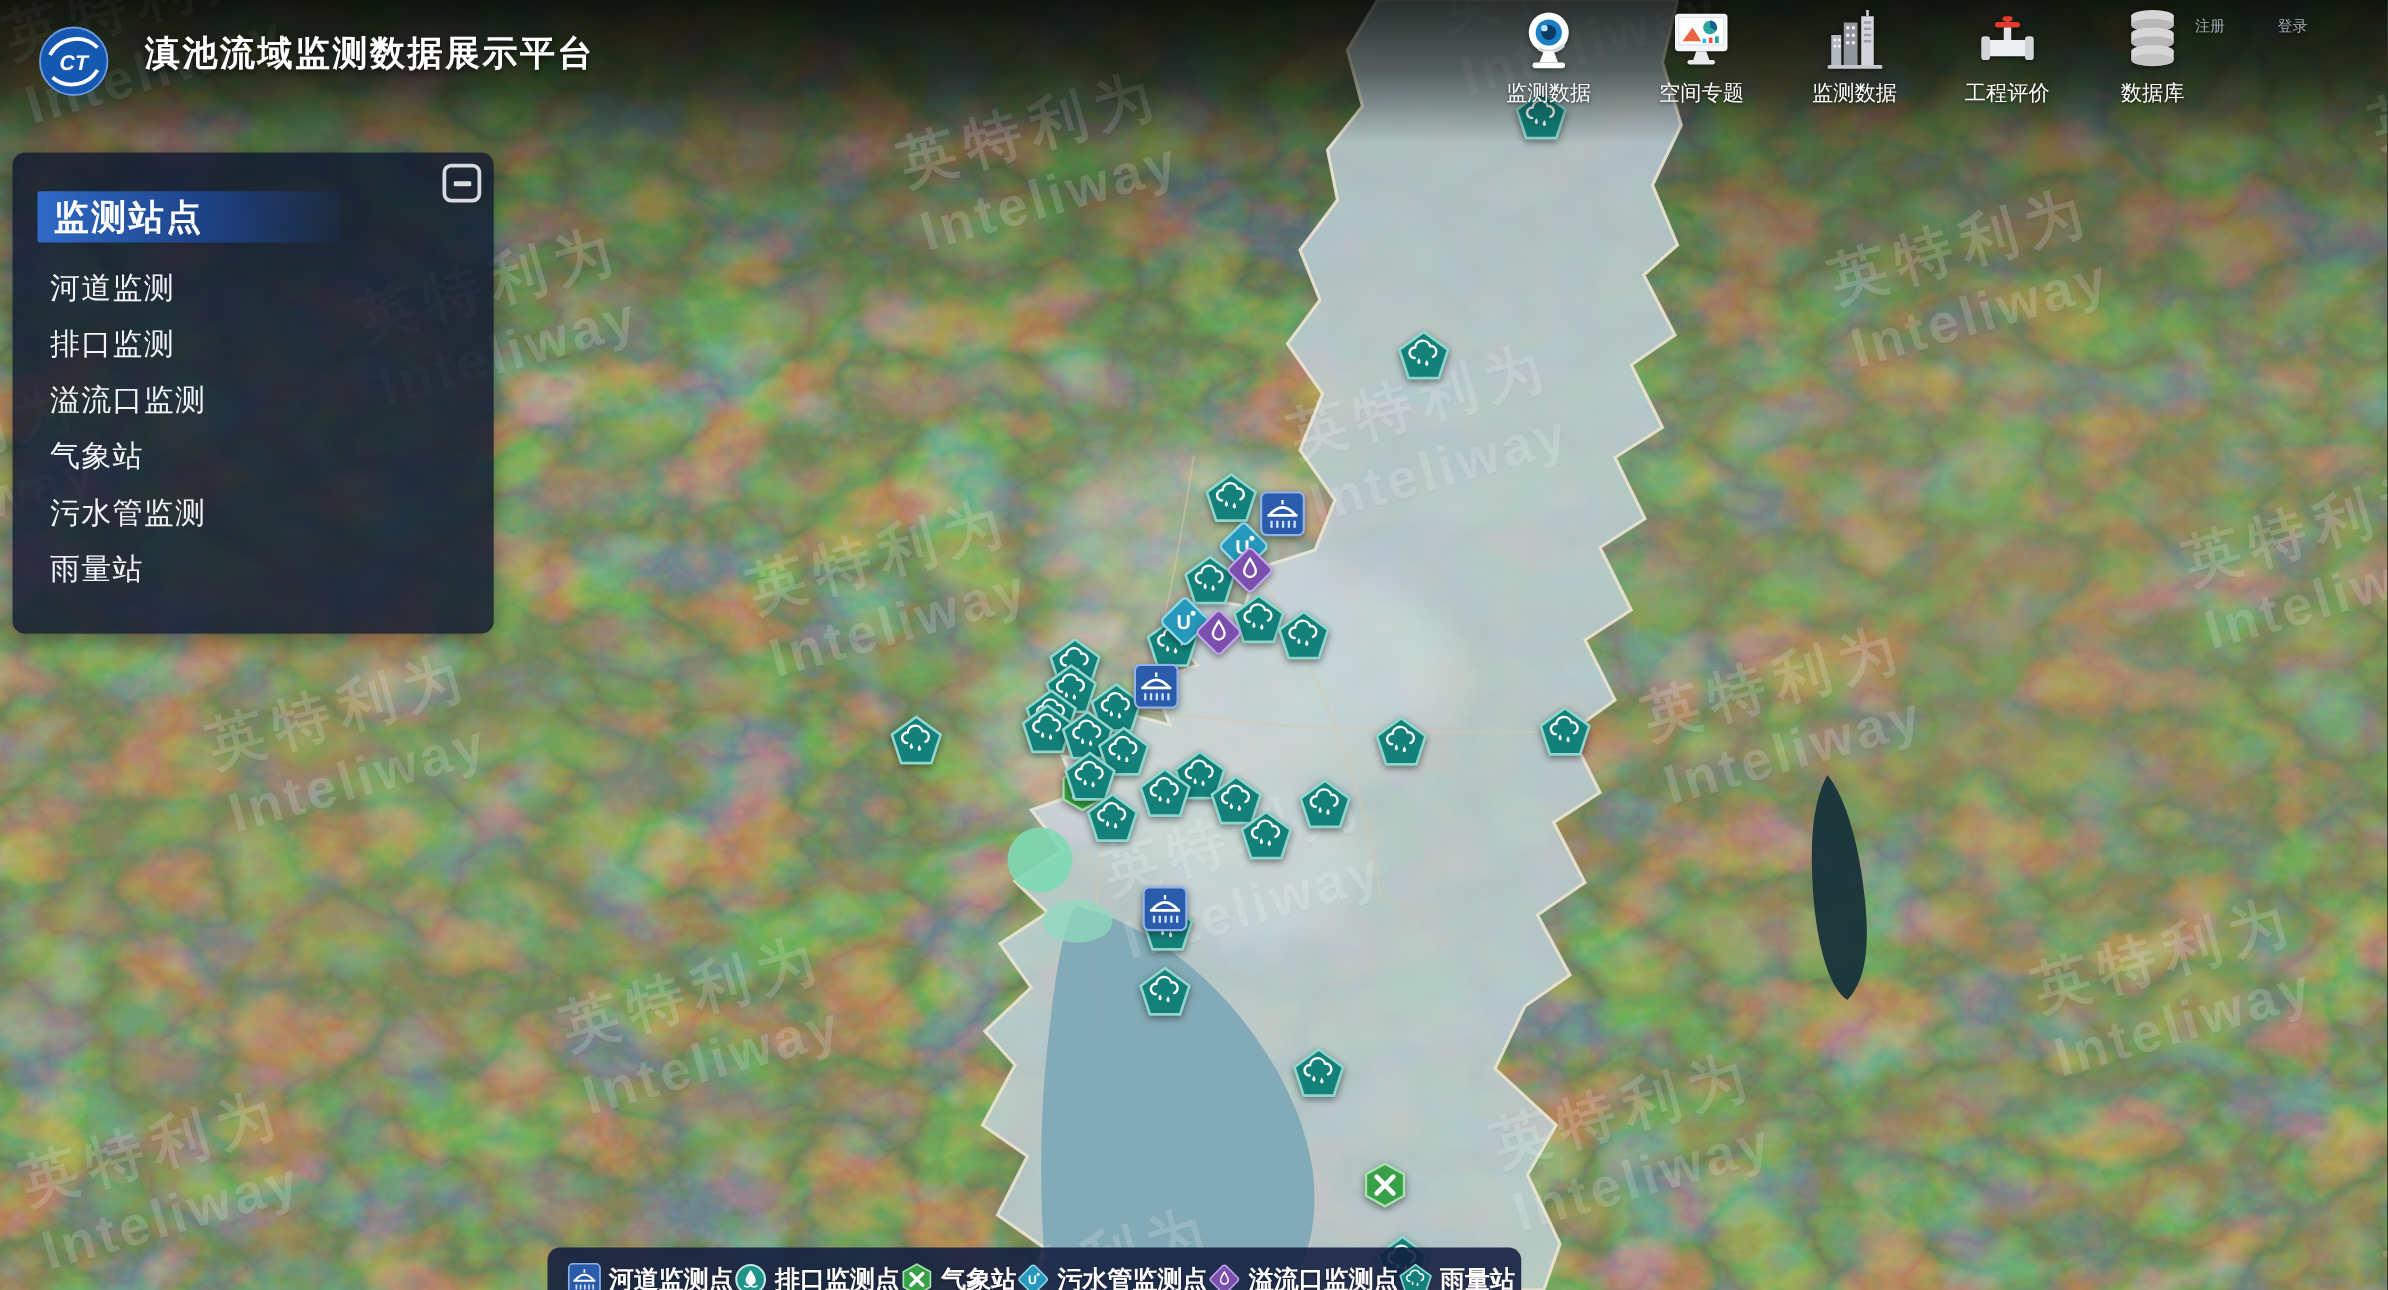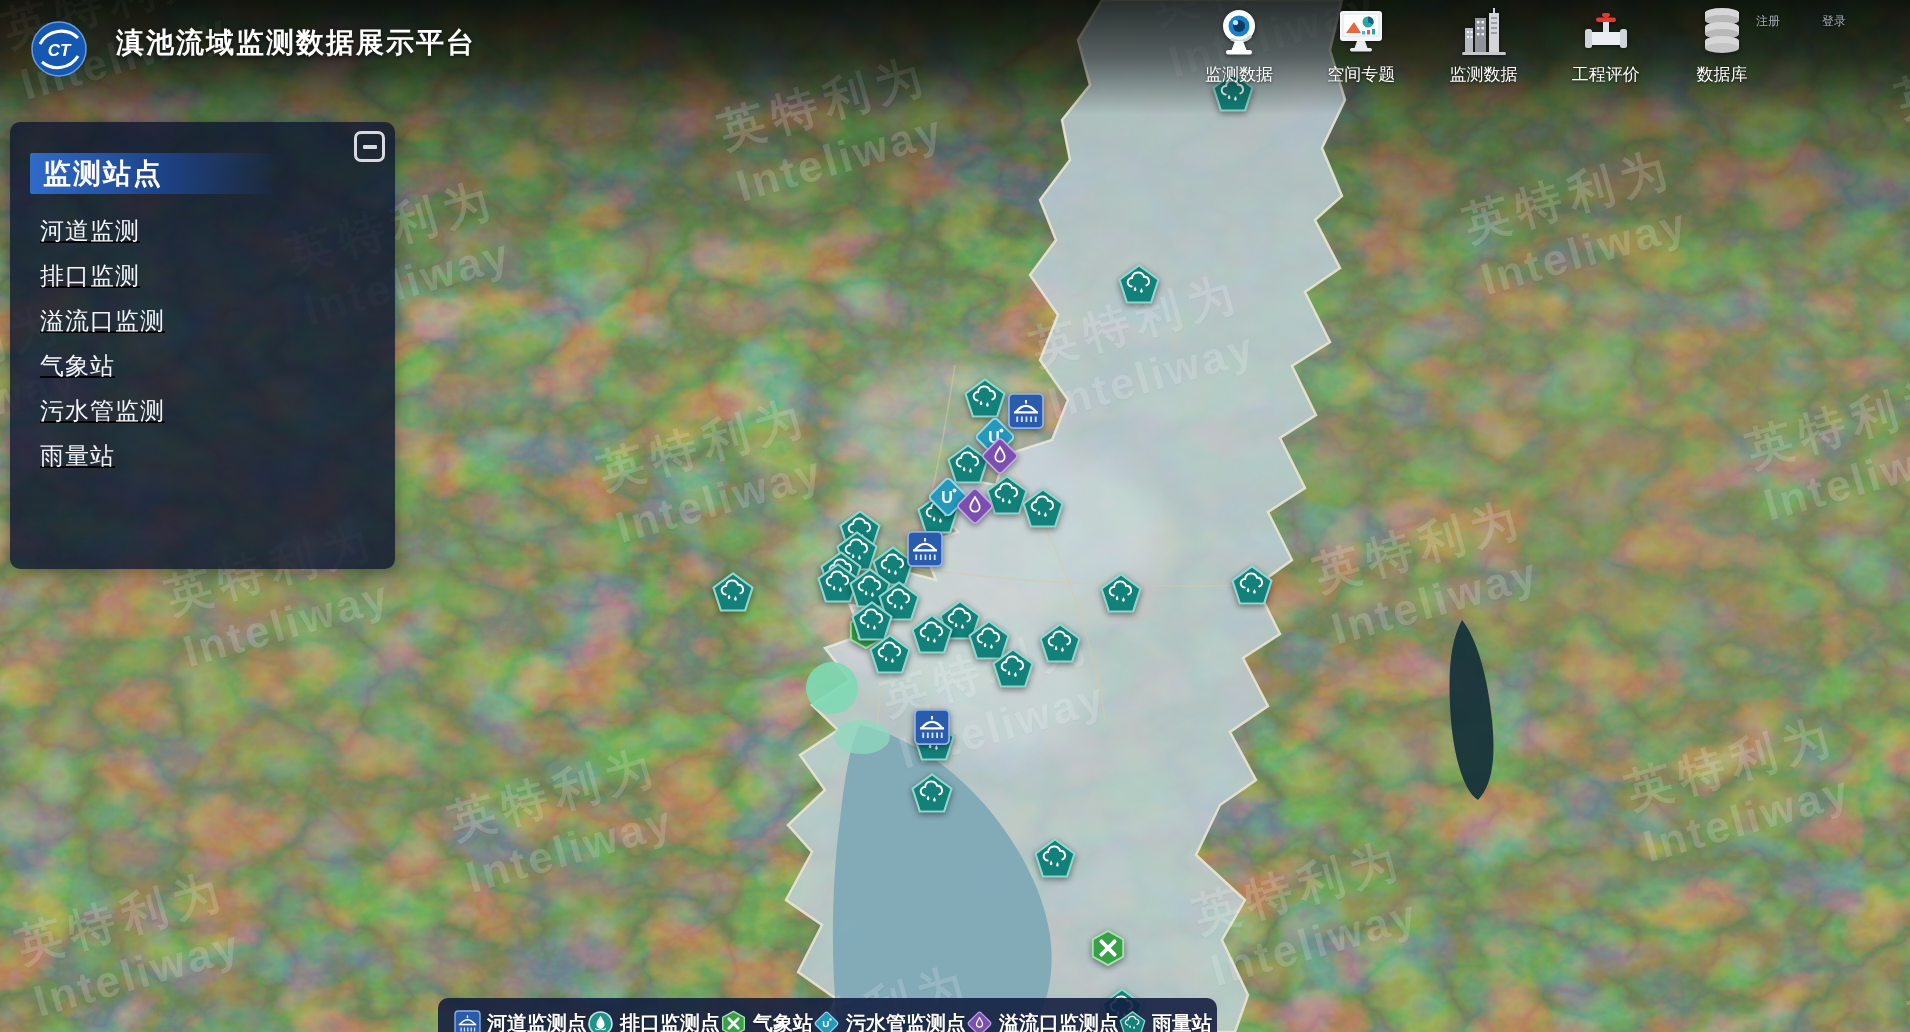--- a/index.html
+++ b/index.html
@@ -33,31 +33,31 @@
          letter-spacing:2px;text-shadow:0 2px 5px rgba(0,0,0,.65);white-space:nowrap;}
   .nav{position:absolute;left:1205px;top:4px;width:545px;display:flex;justify-content:space-between;}
   .nav-item{display:flex;flex-direction:column;align-items:center;gap:3px;cursor:pointer;}
   .nav-ico{width:56px;height:56px;}
   .nav-ico svg{display:block;width:100%;height:100%;filter:drop-shadow(0 1px 2px rgba(0,0,0,.5));}
   .nav-label{color:#fff;font-size:17px;text-shadow:0 1px 3px rgba(0,0,0,.7);white-space:nowrap;}
   .auth{position:absolute;left:1756px;top:13px;display:flex;gap:42px;}
   .auth a{color:#a7adb5;font-size:12px;text-decoration:none;cursor:pointer;text-shadow:0 1px 3px rgba(0,0,0,.6);}
 
   
-  .panel{position:absolute;left:10px;top:122px;width:385px;height:447px;z-index:6;
+  .panel{position:absolute;left:10px;top:122px;width:385px;height:385px;z-index:6;
          background:rgba(12,21,46,.8);border-radius:10px;box-shadow:0 4px 18px rgba(0,0,0,.35);}
   .collapse{position:absolute;top:9px;right:10px;width:31px;height:31px;background:transparent;
             border:3.5px solid #d7dbe0;border-radius:7px;display:flex;align-items:center;justify-content:center;
             cursor:pointer;padding:0;}
   .collapse .minus{width:14px;height:4px;background:#d7dbe0;border-radius:1px;}
   .panel-title-bar{margin:31px 0 0 20px;width:242px;height:41px;line-height:41px;padding-left:13px;
         background:linear-gradient(90deg,#2f6bc8 0%,#1d4286 55%,rgba(24,52,104,.12) 100%);
         border-radius:2px;}
   .panel-title-bar span{color:#fff;font-size:28px;font-weight:bold;letter-spacing:2px;}
-  .panel-list{list-style:none;margin:14px 0 0 0;padding:0;text-decoration:underline;}
+  .panel-list{list-style:none;margin:14px 0 0 0;padding:0;}
   .panel-item{height:45px;line-height:45px;padding-left:30px;color:#f2f4f8;font-size:24px;
               letter-spacing:1px;cursor:pointer;}
 
   
   .legend{position:absolute;left:438px;top:998px;width:779px;height:46px;z-index:6;
           background:rgba(17,28,63,.88);border-radius:10px 10px 0 0;
           display:flex;align-items:center;justify-content:space-between;padding:4px 16px 0 16px;}
   .lg-item{display:flex;align-items:center;gap:6px;}
   .lg-ico{width:27px;height:27px;flex:none;}
   .lg-ico svg{display:block;width:100%;height:100%;}

